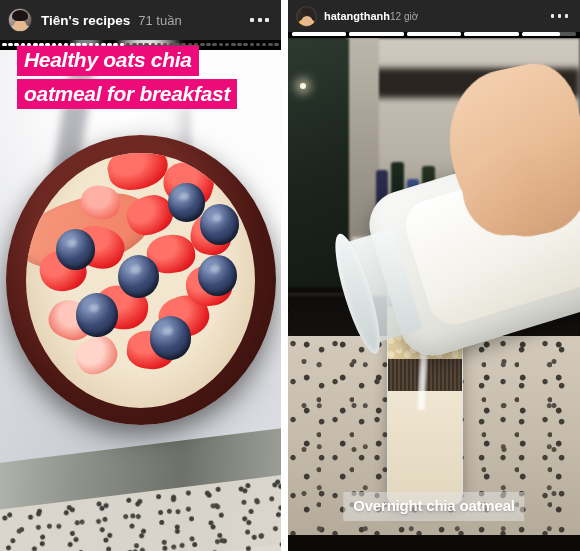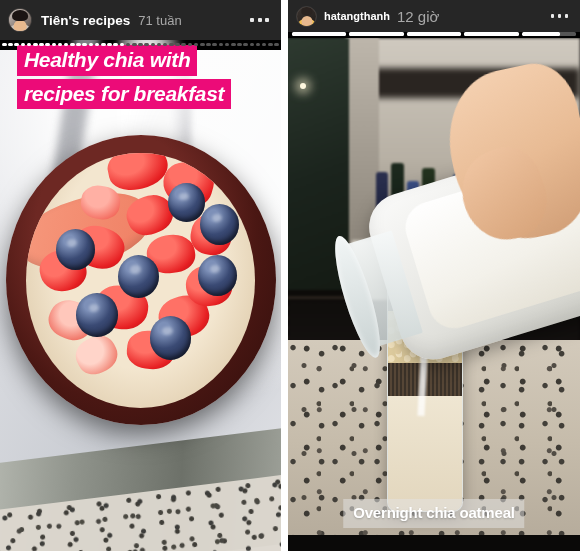--- a/index.html
+++ b/index.html
@@ -44,40 +44,40 @@
   .av-r-body { background:#f2c14e; }
   .av-r-hair { background:#2a2320; width:60%; height:40%; }
   .av-bg-l { position:absolute; inset:0; background:linear-gradient(140deg,#cfc7c2 0%,#8e827c 55%,#4a403c 100%); }
   .av-bg-r { position:absolute; inset:0; background:linear-gradient(150deg,#3b3430 0%,#1f1b19 100%); }
 
   .uname { color:#ffffff; font-weight:bold; white-space:nowrap; }
   .uname-l { font-size:13.5px; }
   .uname-r { font-size:11px; }
   .tstamp { color:#a8a8a8; white-space:nowrap; }
   .tstamp-l { font-size:13px; margin-left:8px; }
-  .tstamp-r { font-size:15px; margin-left:7px; }
+  .tstamp-r { font-size:10px; }
 
   .dots { margin-left:auto; display:flex; gap:3.5px; align-items:center; padding-right:4px; }
   .dots span { display:block; background:#e9e9e9; border-radius:1px; }
   .dots-l span { width:4px; height:4px; }
   .dots-r span { width:3.5px; height:3.5px; }
 
   
   .pbar { position:absolute; left:0; right:0; z-index:30; display:flex; }
   .pbar-l { top:43px; padding:0 2px; gap:1.6px; }
   .pbar-r { top:32px; padding:0 4px; gap:3px; }
   .pseg { height:3px; border-radius:1.5px; background:#545454; flex:1 1 0; overflow:hidden; }
   .pbar-r .pseg { height:3.5px; background:#555; }
   .pseg.done { background:#ffffff; }
   .pseg .fill { display:block; height:100%; background:#ffffff; border-radius:1.5px; }
 
   
   .media { position:absolute; left:0; right:0; }
   .media-l { top:50px; bottom:0; background:#dcdde1; }
-  .media-r { top:38px; bottom:9px; background:#0c0b0a; }
+  .media-r { top:38px; bottom:16px; background:#0c0b0a; }
 
   
   .marble {
     position:absolute; inset:0;
     background:
       radial-gradient(circle at 72% 12%, rgba(255,255,255,.95) 0 28%, rgba(0,0,0,0) 60%),
       linear-gradient(118deg,#e7e8ec 0%,#d7d9de 30%,#c9ccd2 58%,#e3e4e8 100%);
   }
   .marble:before {
     content:""; position:absolute; left:42%; top:-4%; width:26%; height:40%;
@@ -332,22 +332,22 @@
           <div class="blue" style="left:13%;top:30%;width:17%;height:16%;"></div>
           <div class="blue" style="left:40%;top:40%;width:18%;height:17%;"></div>
           <div class="blue" style="left:75%;top:40%;width:17%;height:16%;"></div>
           <div class="blue" style="left:22%;top:55%;width:18%;height:17%;"></div>
           <div class="blue" style="left:54%;top:64%;width:18%;height:17%;"></div>
         </div>
       </div>
     </div>
 
     <div class="caption-l">
-      <span class="cap-line">Healthy chia with</span>
-      <span class="cap-line">recipes for breakfast</span>
+      <span class="cap-line">Healthy oats chia</span>
+      <span class="cap-line">oatmeal for breakfast</span>
     </div>
 
     <div class="pbar pbar-l">
       <span class="pseg done"></span>
         <span class="pseg done"></span>
         <span class="pseg done"></span>
         <span class="pseg done"></span>
         <span class="pseg done"></span>
         <span class="pseg done"></span>
         <span class="pseg done"></span>

